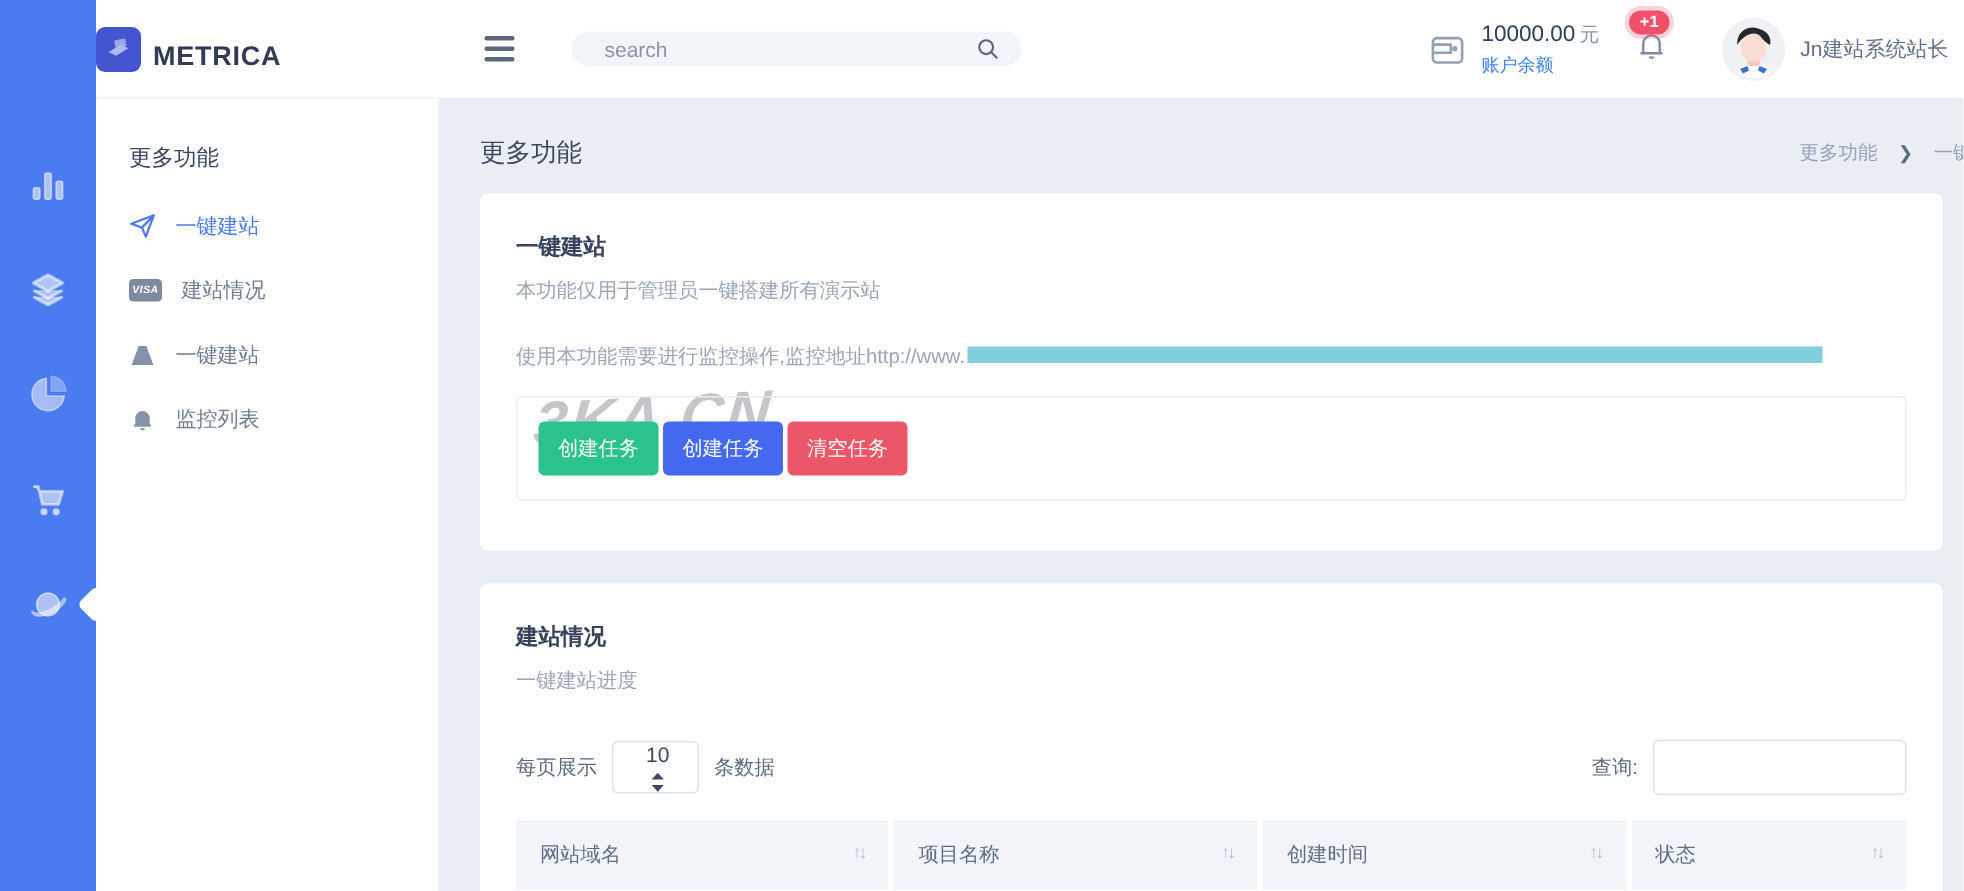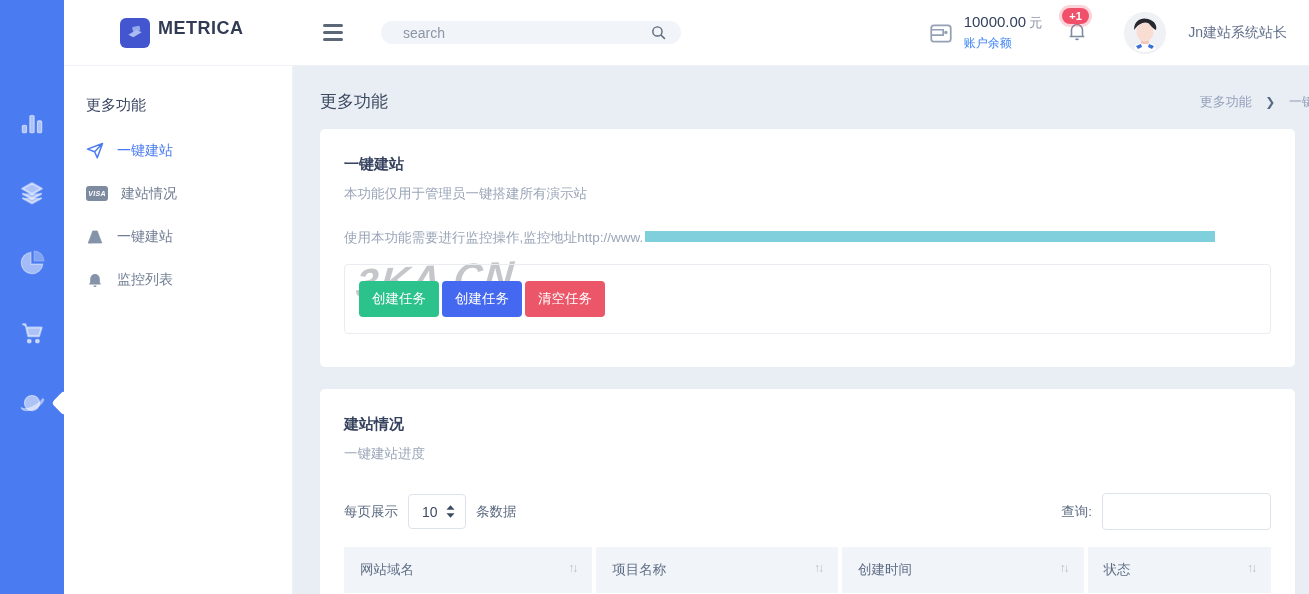--- a/index.html
+++ b/index.html
@@ -13,21 +13,21 @@
   .iconbar .icn { width:64px; height:70px; display:flex; align-items:center; justify-content:center;
     position:relative; cursor:pointer; }
   .iconbar svg { width:26px; height:26px; fill:rgba(255,255,255,.55); stroke:rgba(255,255,255,.55); }
   .iconbar .icn.active::after { content:""; position:absolute; right:-9px; top:50%;
     width:18px; height:18px; background:#fff; border-radius:4px; transform:translateY(-50%) rotate(45deg); }
 
   
   .rightcol { flex:1; display:flex; flex-direction:column; }
   .topbar { height:66px; background:#fff; border-bottom:1px solid #eef1f6; display:flex;
     align-items:center; flex:0 0 66px; }
-  .logo-zone { width:229px; display:flex; align-items:flex-start; padding-left:56px; flex:0 0 229px; }
+  .logo-zone { width:229px; display:flex; align-items:flex-end; flex:0 0 229px; }
   .logo-sq { width:30px; height:30px; background:#4356cf; border-radius:6px; display:flex;
     align-items:center; justify-content:center; margin-right:8px; }
   .logo-sq svg { width:20px; height:20px; fill:#aabdf2; }
   .logo-text { font-size:18px; font-weight:bold; color:#323b56; letter-spacing:.5px; }
   .hamburger { margin-left:30px; cursor:pointer; display:flex; flex-direction:column; gap:4px; }
   .hamburger span { width:20px; height:3px; background:#5c6878; border-radius:2px; }
   .searchbox { margin-left:38px; width:300px; height:23px; background:#f1f5f9; border-radius:19px;
     display:flex; align-items:center; padding:0 14px 0 22px; }
   .searchbox input { flex:1; border:none; outline:none; background:transparent; font-size:14px;
     color:#55617a; font-family:inherit; }
@@ -36,21 +36,21 @@
   .top-spacer { flex:1; }
   .balance { display:flex; align-items:center; gap:10px; margin-right:24px; }
   .balance svg { width:26px; height:26px; stroke:#94a0b4; fill:none; stroke-width:1.6; }
   .bal-amount { font-size:15px; color:#33415c; }
   .bal-cur { font-size:13px; color:#8a95a8; margin-left:3px; }
   .bal-label { font-size:12px; color:#3b82f6; margin-top:3px; }
   .bellwrap { position:relative; margin-right:36px; cursor:pointer; }
   .bellwrap svg { width:22px; height:22px; stroke:#7d8aa0; fill:none; stroke-width:1.7; }
   .badge { position:absolute; top:-12px; left:-4px; background:#f0506a; color:#fff; font-size:11px;
     font-weight:bold; border-radius:10px; padding:2px 7px; box-shadow:0 0 0 3px rgba(240,80,106,.25); }
-  .userwrap { display:flex; align-items:center; gap:22px; margin-right:22px; cursor:pointer; }
+  .userwrap { display:flex; align-items:center; gap:10px; margin-right:10px; cursor:pointer; }
   .avatar { width:42px; height:42px; border-radius:50%; background:#eff1f4; overflow:hidden; }
   .username { font-size:14px; color:#62708a; white-space:nowrap; }
 
   
   .bodyrow { flex:1; display:flex; min-height:0; }
   .submenu { width:229px; flex:0 0 229px; background:#fff; border-right:1px solid #eef1f5;
     padding:30px 0 0 22px; }
   .submenu-head { font-size:15px; color:#3a4763; margin-bottom:14px; }
   .mitem { display:flex; align-items:center; gap:13px; height:43px; cursor:pointer;
     font-size:14px; color:#707e93; }
@@ -84,21 +84,21 @@
   .btn-red   { background:#eb5768; }
   .watermark { position:absolute; left:36px; top:128px; font-size:40px; font-weight:bold;
     font-style:italic; color:rgba(100,105,115,.38); transform:rotate(-3deg) skewX(-8deg);
     z-index:1; letter-spacing:2px; pointer-events:none; }
 
   .card2 { margin-top:22px; height:300px; }
   .controls { display:flex; justify-content:space-between; align-items:center; margin-top:30px; }
   .ctrl-left, .ctrl-right { display:flex; align-items:center; gap:10px; }
   .ctrl-label { font-size:13.5px; color:#5b6a80; }
   .pagesize { width:58px; height:35px; border:1px solid #dde3ec; border-radius:4px; background:#fff;
-    display:flex; align-items:center; justify-content:space-between; padding:0 10px 0 13px; cursor:pointer; }
+    display:flex; align-items:center; justify-content:space-between; padding:0 10px 0 13px; cursor:pointer;flex-direction:column; }
   .pagesize .val { font-size:14px; color:#3c4a61; }
   .pagesize svg { width:9px; height:13px; fill:#3e4c63; }
   .query-input { width:169px; height:37px; border:1px solid #dde3ec; border-radius:4px;
     background:#fff; outline:none; padding:0 10px; font-size:14px; color:#3c4a61; font-family:inherit; }
 
   table.grid { width:100%; border-collapse:collapse; margin-top:17px; table-layout:fixed; }
   table.grid th { background:#f1f4f9; font-weight:normal; font-size:13.5px; color:#5f6e85;
     text-align:left; padding:14px 16px; cursor:pointer; }
   table.grid th + th { border-left:4px solid #fff; }
   .sort { float:right; font-size:12px; color:#b8c1d1; letter-spacing:-2px; }

